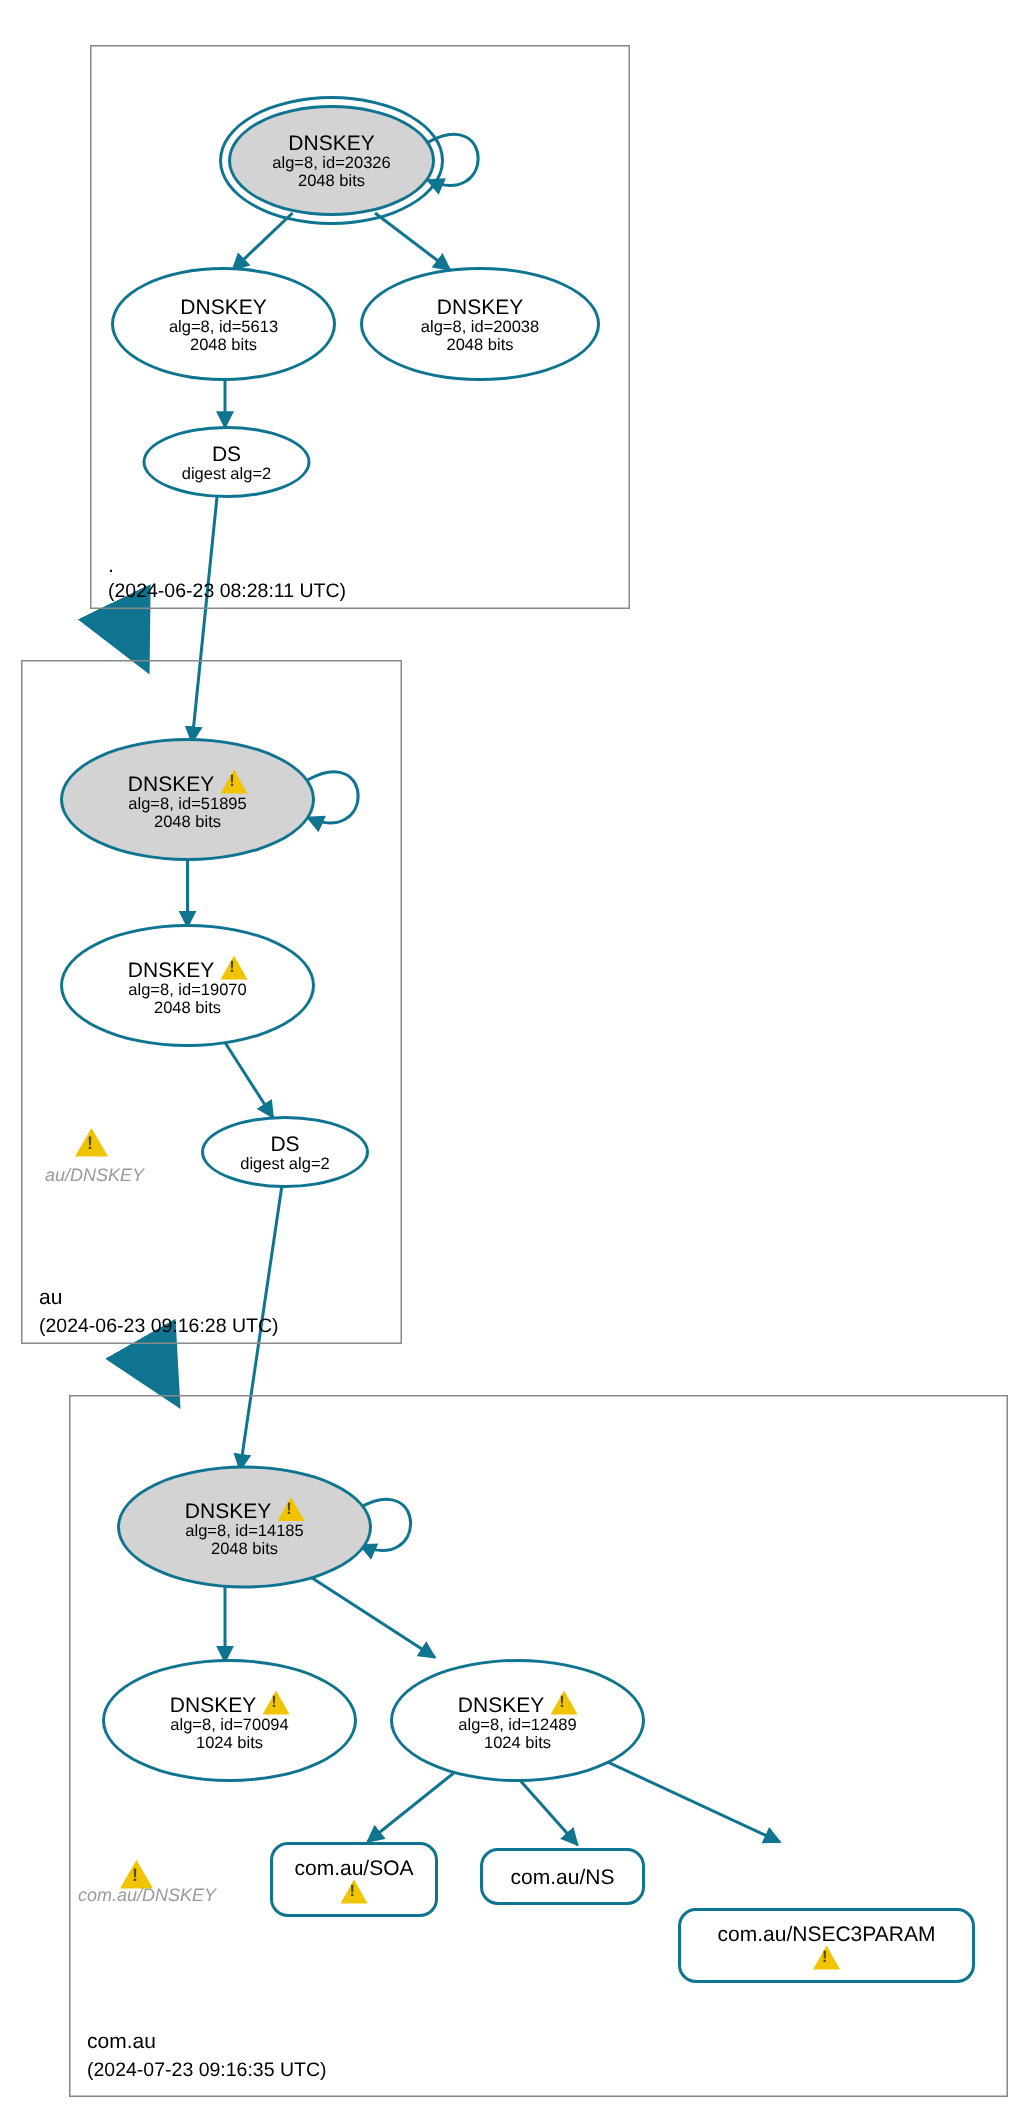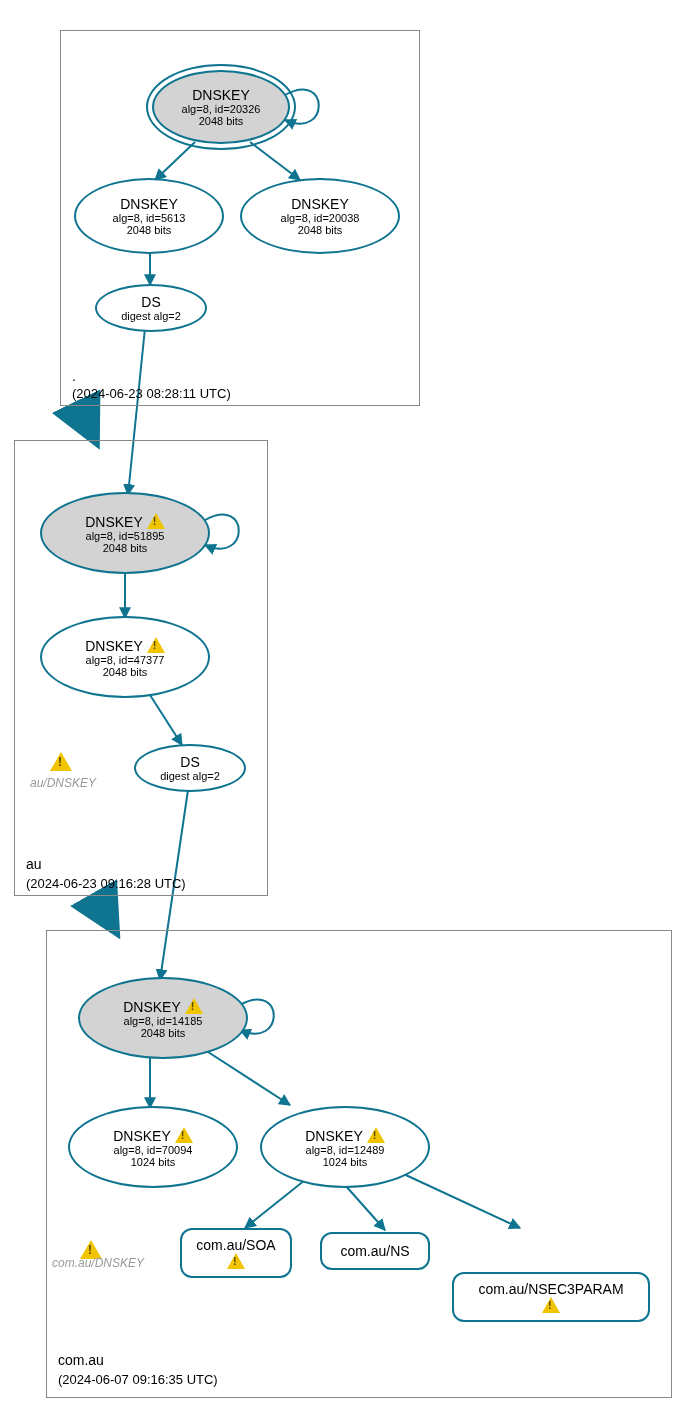--- a/index.html
+++ b/index.html
@@ -200,35 +200,35 @@
   <div class="zone-ts" style="left:26px; top:876px;text-align:center;">(2024-06-23 09:16:28 UTC)</div>
 
   <div class="node ellipse ksk" style="left:40px; top:492px; width:170px; height:82px;">
     <div class="title-line"><span>DNSKEY</span><span class="warn-icon"></span></div>
     <div class="sub-line">alg=8, id=51895</div>
     <div class="sub-line">2048 bits</div>
   </div>
 
   <div class="node ellipse" style="left:40px; top:616px; width:170px; height:82px;">
     <div class="title-line"><span>DNSKEY</span><span class="warn-icon"></span></div>
-    <div class="sub-line">alg=8, id=47377</div>
+    <div class="sub-line">alg=8, id=19070</div>
     <div class="sub-line">2048 bits</div>
   </div>
 
   <div class="node ellipse" style="left:134px; top:744px; width:112px; height:48px;">
     <div class="title-line">DS</div>
     <div class="sub-line">digest alg=2</div>
   </div>
 
   <span class="warn-free" style="left:50px; top:752px;"></span>
   <div class="warn-label" style="left:30px; top:776px;">au/DNSKEY</div>
 
   <div class="zone-box" style="left:46px; top:930px; width:624px; height:466px;"></div>
   <div class="zone-label" style="left:58px; top:1352px;">com.au</div>
-  <div class="zone-ts" style="left:58px; top:1372px;">(2024-06-07 09:16:35 UTC)</div>
+  <div class="zone-ts" style="left:58px; top:1372px;">(2024-07-23 09:16:35 UTC)</div>
 
   <div class="node ellipse ksk" style="left:78px; top:977px; width:170px; height:82px;">
     <div class="title-line"><span>DNSKEY</span><span class="warn-icon"></span></div>
     <div class="sub-line">alg=8, id=14185</div>
     <div class="sub-line">2048 bits</div>
   </div>
 
   <div class="node ellipse" style="left:68px; top:1106px; width:170px; height:82px;">
     <div class="title-line"><span>DNSKEY</span><span class="warn-icon"></span></div>
     <div class="sub-line">alg=8, id=70094</div>

